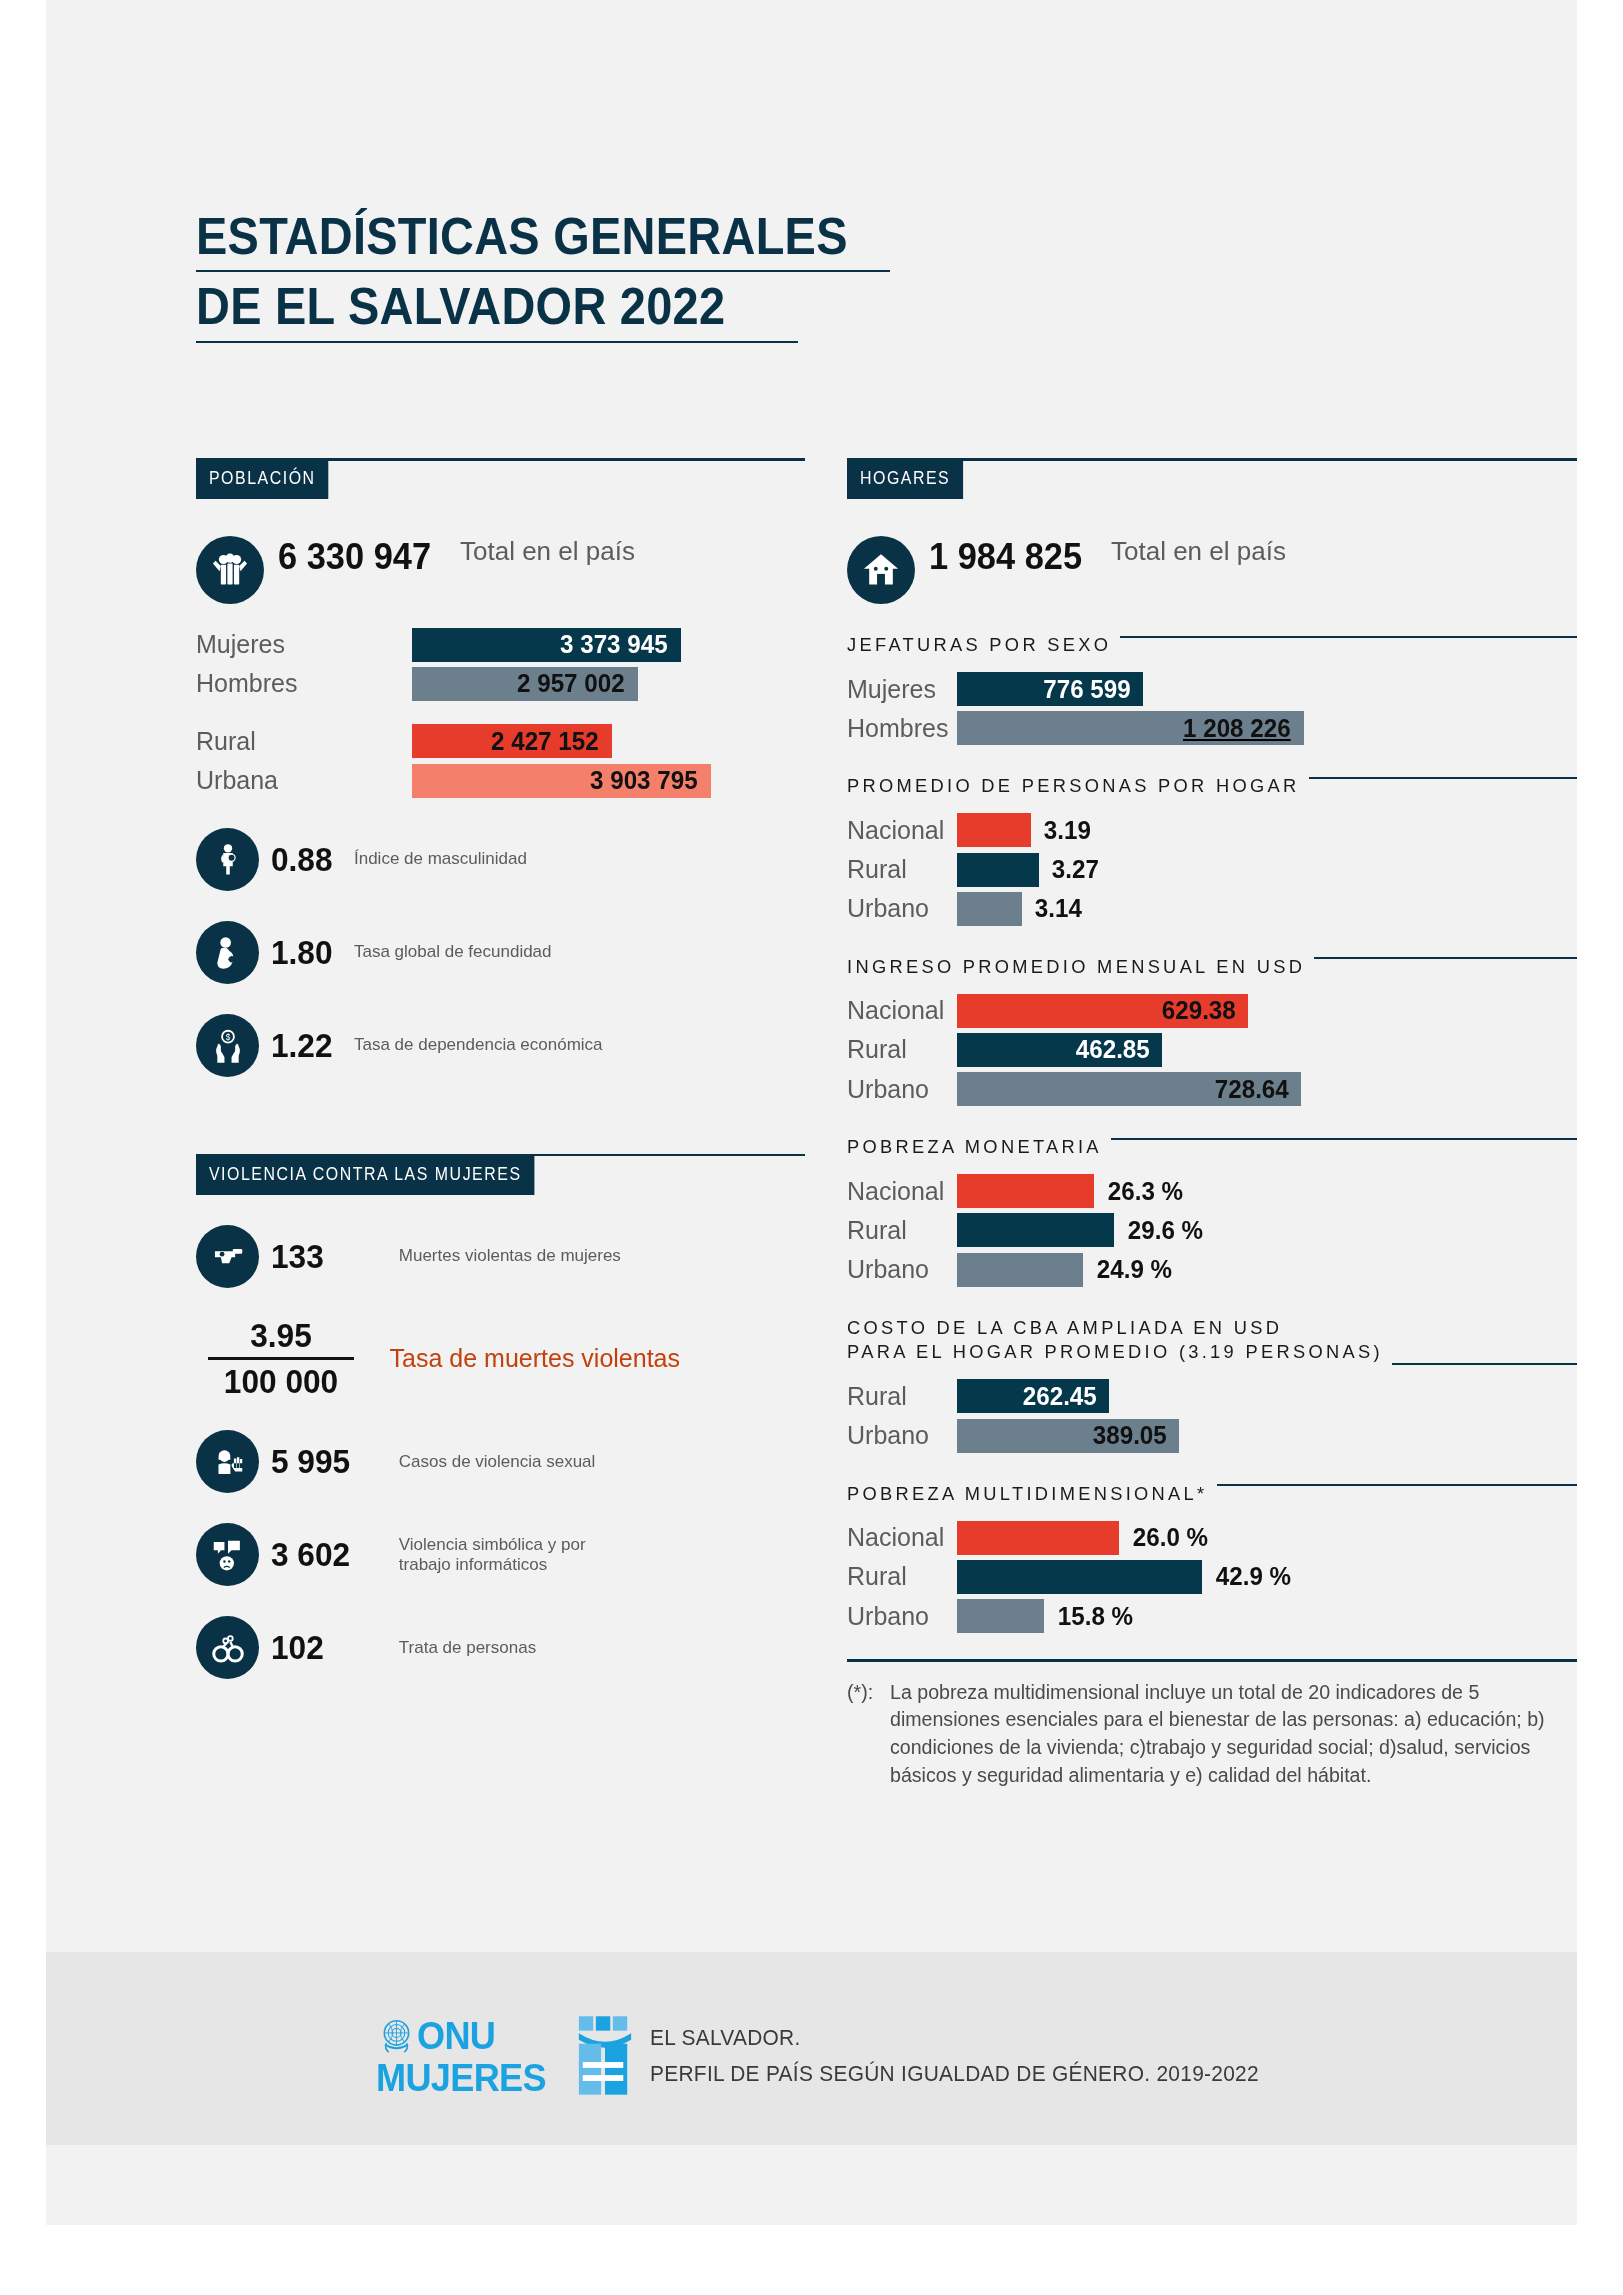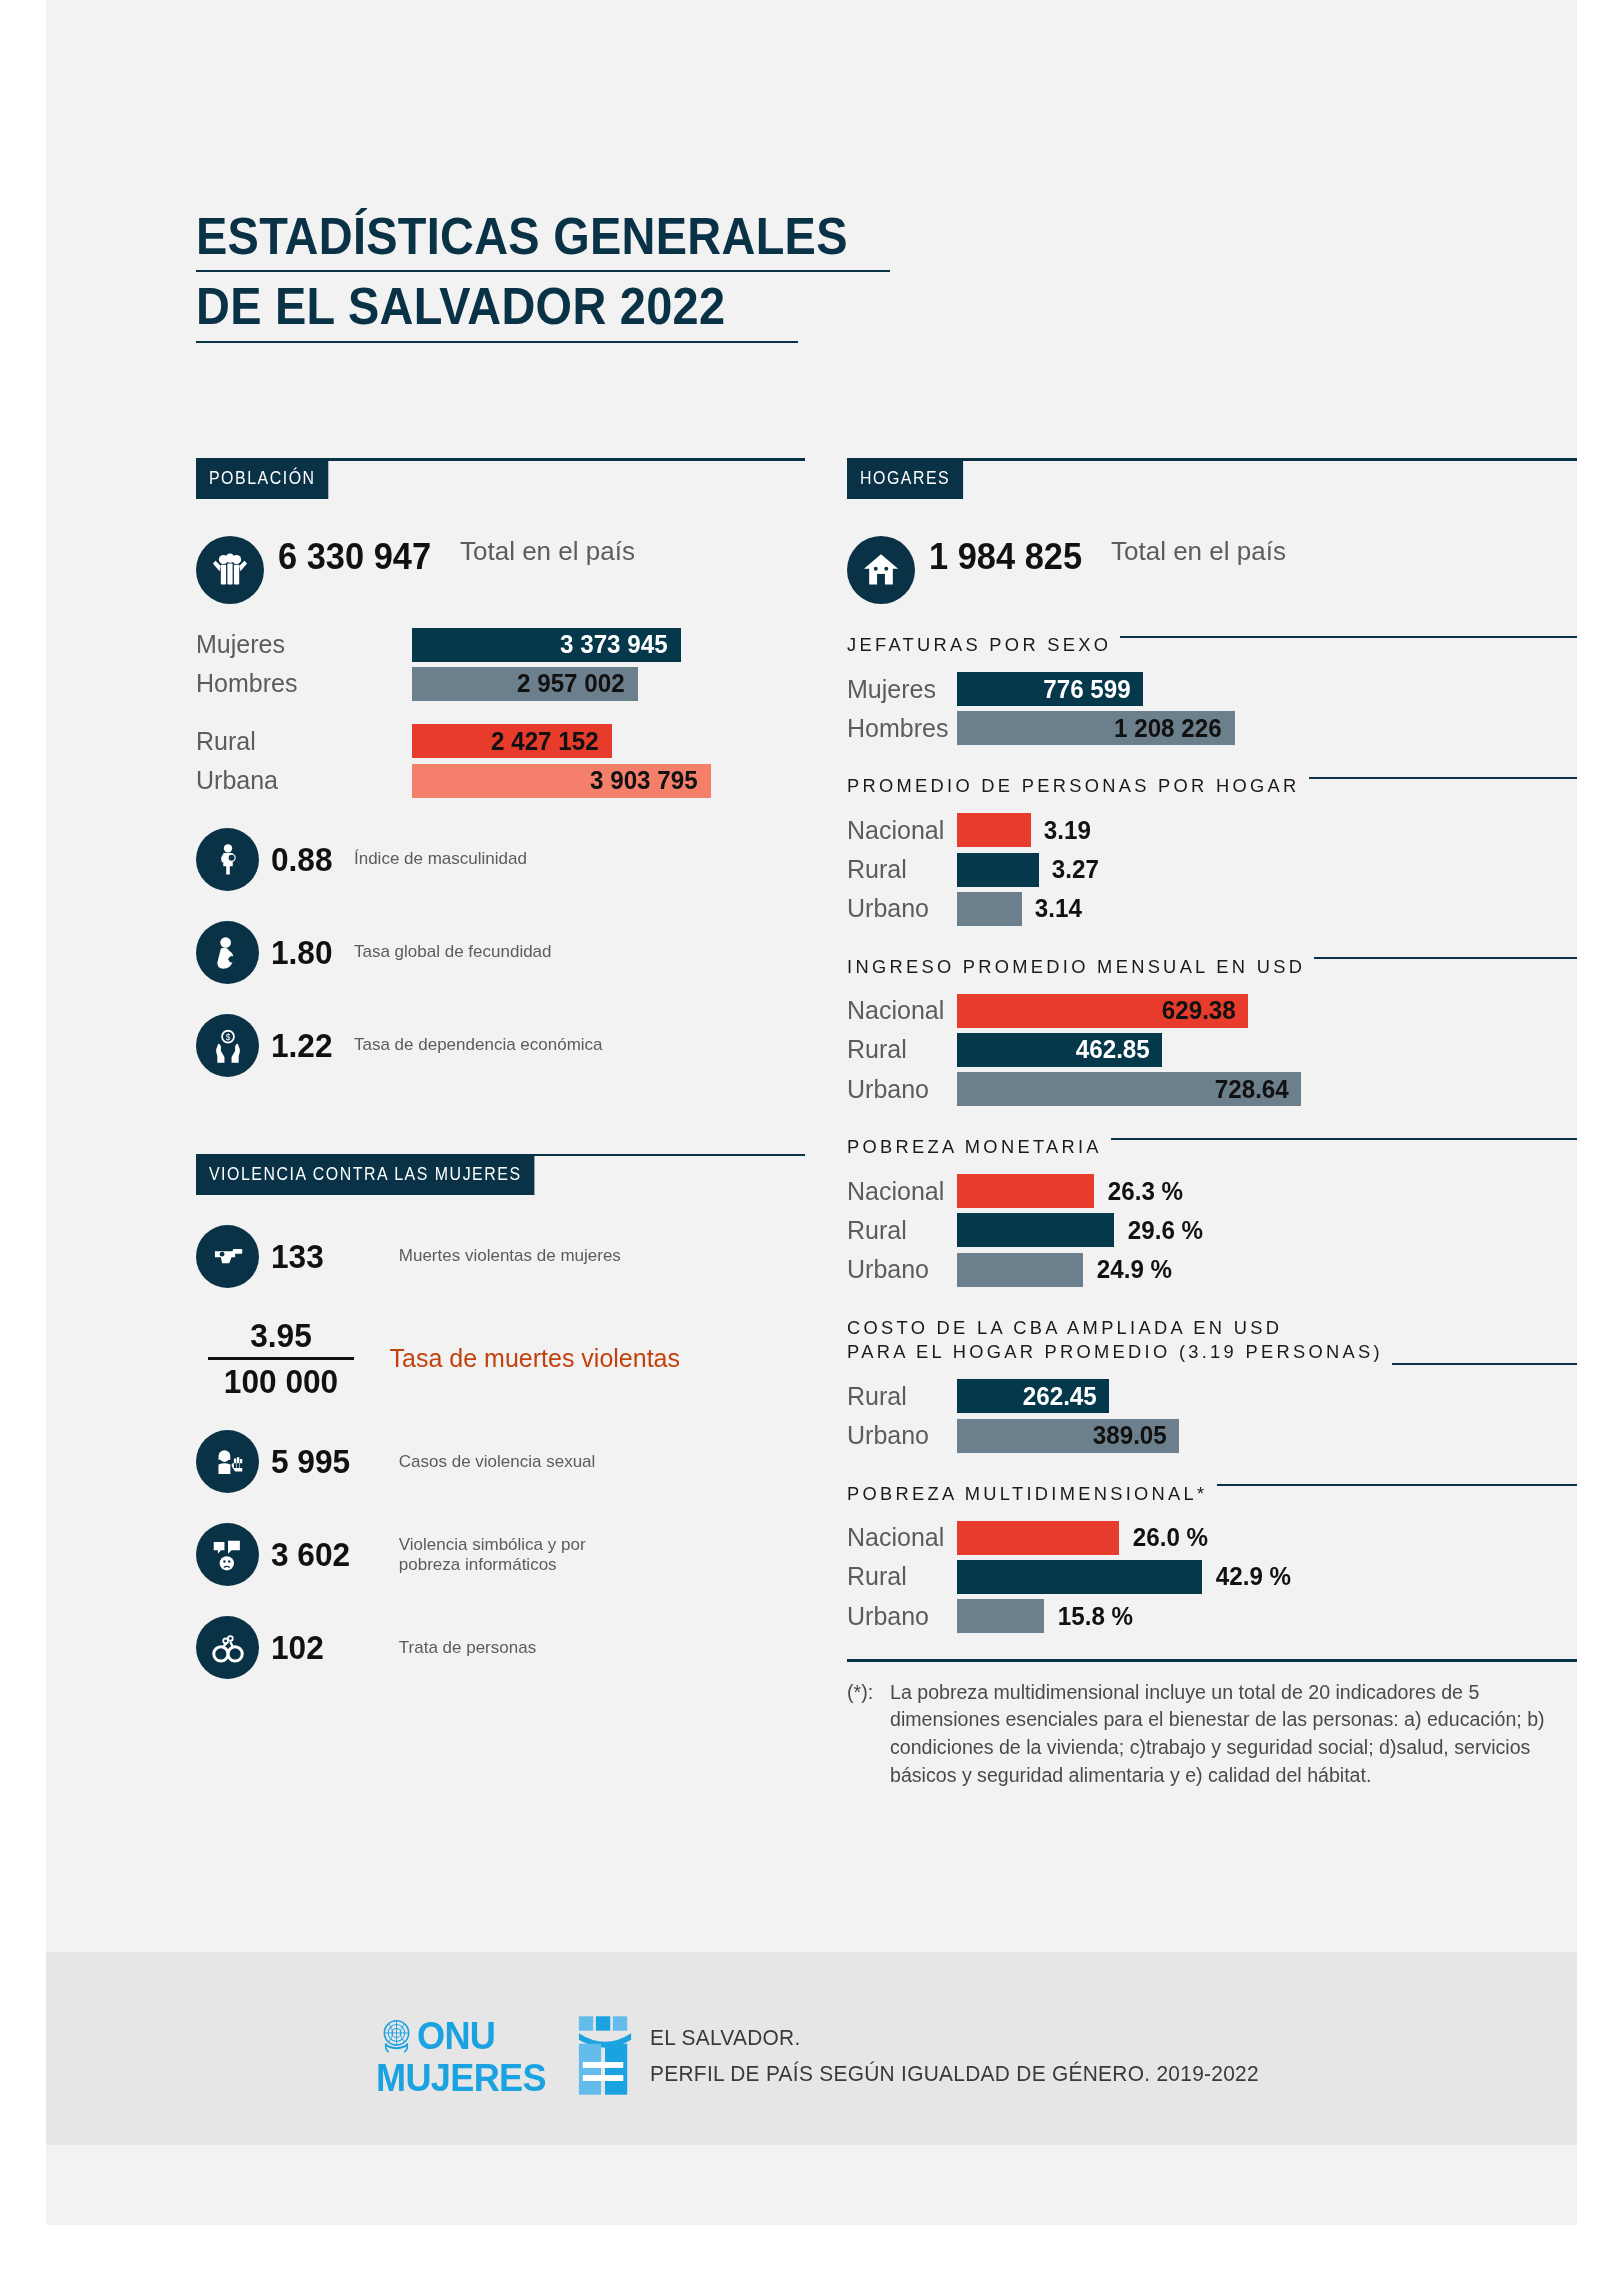--- a/index.html
+++ b/index.html
@@ -249,21 +249,21 @@
           <path d="M32 8 h20 v16 h-14 l-6 6 z"></path>
           <circle cx="30" cy="46" r="12"></circle>
           <circle cx="26" cy="43" r="2" fill="#0A3247"></circle>
           <circle cx="34" cy="43" r="2" fill="#0A3247"></circle>
           <path d="M25 53 q5 -4 10 0" stroke="#0A3247" stroke-width="2" fill="none"></path>
         </svg>
       </div>
       <div class="val">3 602</div>
       <div class="lbl" id="viol-lbl-2">
           <div>Violencia simbólica y por</div>
-          <div>pobreza informáticos</div>
+          <div>trabajo informáticos</div>
         </div>
     </div>
 
     <div class="statrow vrow">
       <div class="circ">
         <svg viewBox="0 0 64 64" aria-hidden="true">
           <circle cx="20" cy="42" r="12" fill="none" stroke="#ffffff" stroke-width="5"></circle>
           <circle cx="44" cy="42" r="12" fill="none" stroke="#ffffff" stroke-width="5"></circle>
           <circle cx="28" cy="20" r="4" fill="none" stroke="#ffffff" stroke-width="3"></circle>
           <circle cx="36" cy="16" r="4" fill="none" stroke="#ffffff" stroke-width="3"></circle>
@@ -301,21 +301,21 @@
             <div class="ln"></div>
           </div>
           <div class="brow">
             <div class="nm">Mujeres</div>
             <div class="bar" style="width:186px;background:#06384B;align-items:center;">
               <span class="v" style="color:#ffffff;">776 599</span>
             </div>
           </div>
           <div class="brow">
             <div class="nm">Hombres</div>
-            <div class="bar" style="width:278px;background:#6C7F8C;">
+            <div class="bar" style="width:347px;background:#6C7F8C;text-decoration:underline;">
               <span class="v" style="color:#111111;">1 208 226</span>
             </div>
           </div>
         </div>
         <div class="grp">
           <div class="grphead">
             <div class="t">PROMEDIO DE PERSONAS POR HOGAR</div>
             <div class="ln"></div>
           </div>
           <div class="brow">

